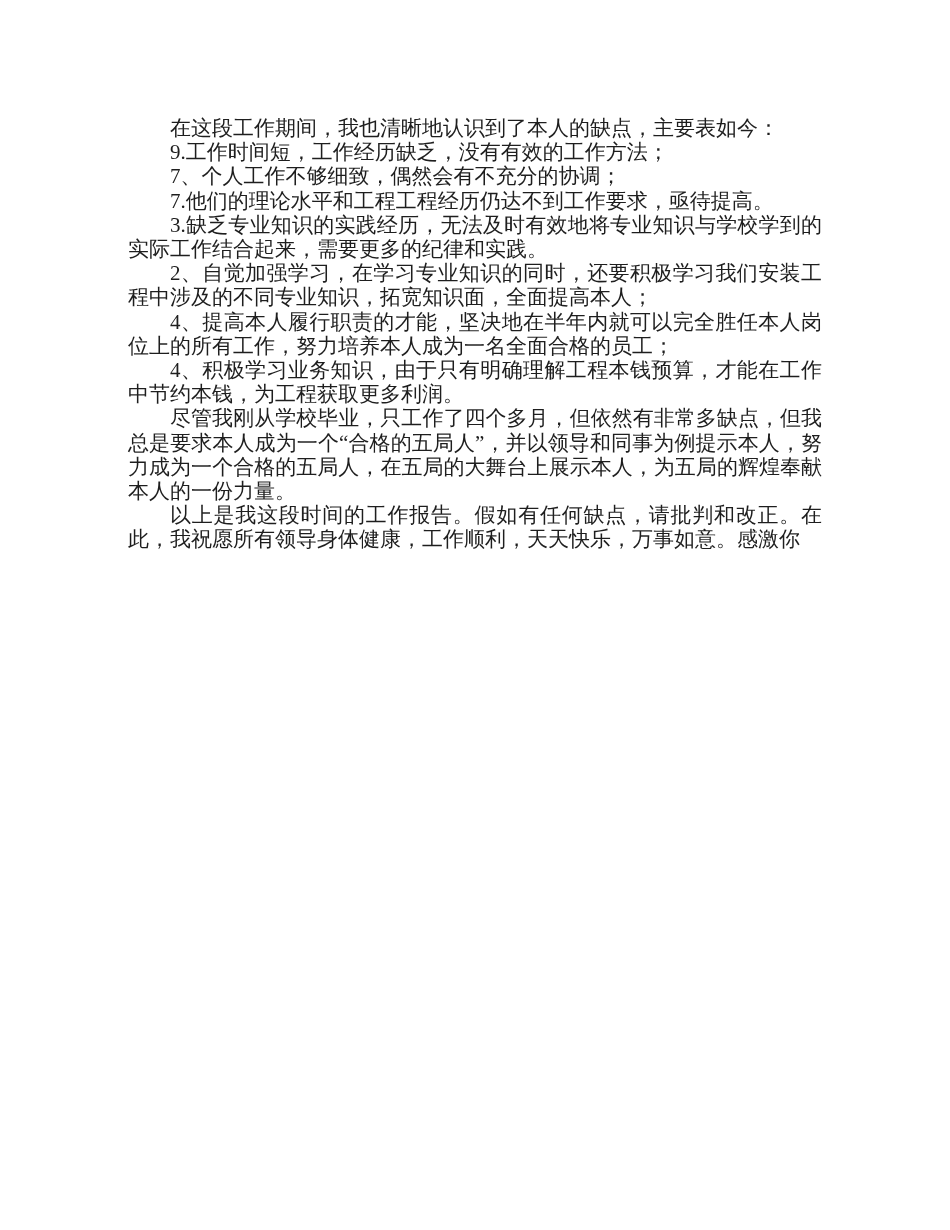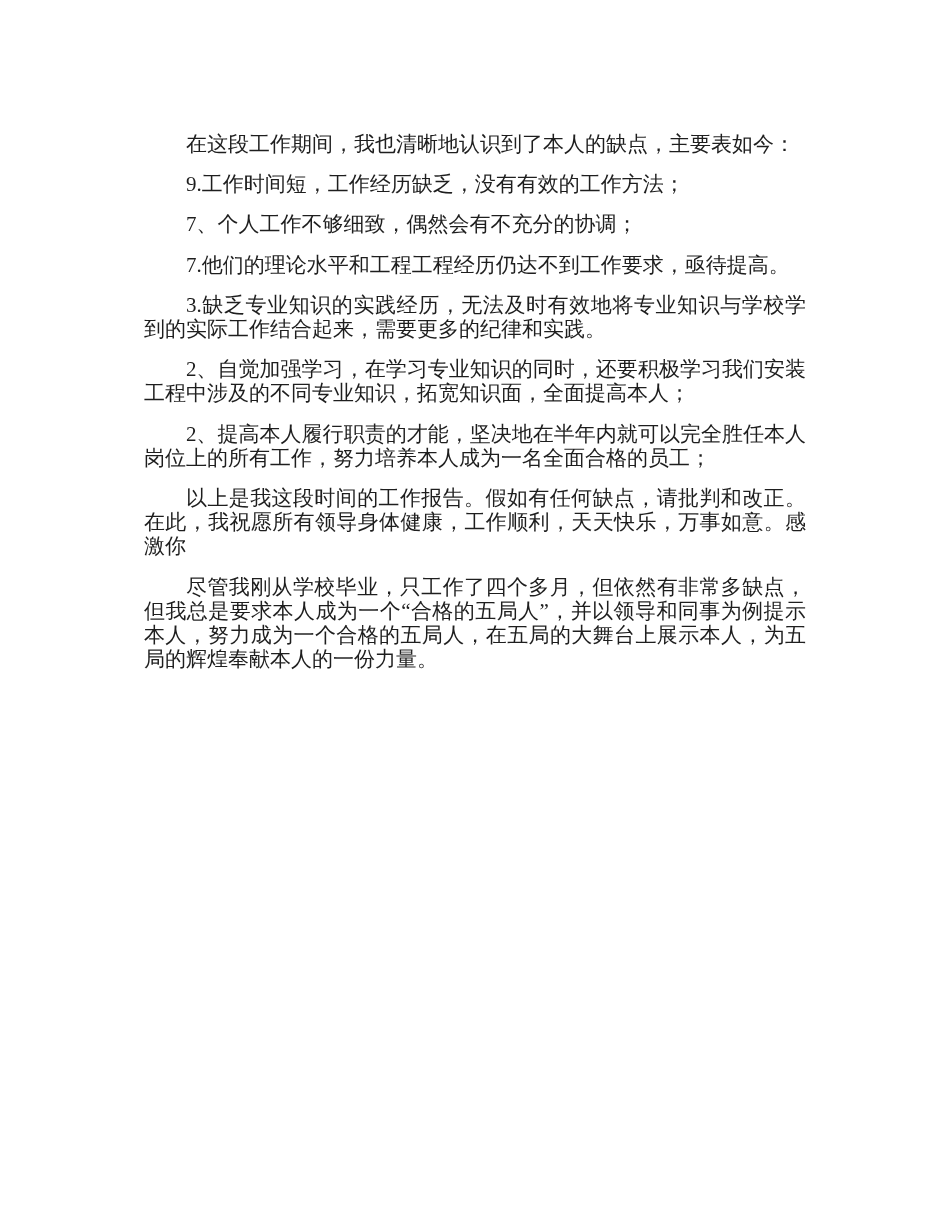--- a/index.html
+++ b/index.html
@@ -14,21 +14,21 @@
     background: #ffffff;
     overflow: hidden;
   }
   .doc-body {
     position: absolute;
     left: 128px;
     top: 116px;
     width: 694px;
   }
   .doc-body p {
-    margin: 16px;
+    margin: 0;
     padding: 0;
     font-family: "Liberation Serif", "DejaVu Serif", serif;
     font-size: 21px;
     line-height: 24.2px;
     color: #1e1e1e;
     text-align: justify;
     text-justify: inter-ideograph;
     text-indent: 2em;
     word-break: break-all;
     overflow-wrap: break-word;
@@ -38,17 +38,18 @@
 <body>
 
 <div class="page">
   <div class="doc-body">
     <p>在这段工作期间，我也清晰地认识到了本人的缺点，主要表如今：</p>
     <p>9.工作时间短，工作经历缺乏，没有有效的工作方法；</p>
     <p>7、个人工作不够细致，偶然会有不充分的协调；</p>
     <p>7.他们的理论水平和工程工程经历仍达不到工作要求，亟待提高。</p>
     <p>3.缺乏专业知识的实践经历，无法及时有效地将专业知识与学校学到的实际工作结合起来，需要更多的纪律和实践。</p>
     <p>2、自觉加强学习，在学习专业知识的同时，还要积极学习我们安装工程中涉及的不同专业知识，拓宽知识面，全面提高本人；</p>
-    <p>2、提高本人履行职责的才能，坚决地在半年内就可以完全胜任本人岗位上的所有工作，努力培养本人成为一名全面合格的员工；</p>
+    <p>4、提高本人履行职责的才能，坚决地在半年内就可以完全胜任本人岗位上的所有工作，努力培养本人成为一名全面合格的员工；</p>
+    <p>4、积极学习业务知识，由于只有明确理解工程本钱预算，才能在工作中节约本钱，为工程获取更多利润。</p>
+    <p>尽管我刚从学校毕业，只工作了四个多月，但依然有非常多缺点，但我总是要求本人成为一个“合格的五局人”，并以领导和同事为例提示本人，努力成为一个合格的五局人，在五局的大舞台上展示本人，为五局的辉煌奉献本人的一份力量。</p>
     <p>以上是我这段时间的工作报告。假如有任何缺点，请批判和改正。在此，我祝愿所有领导身体健康，工作顺利，天天快乐，万事如意。感激你</p>
-    <p>尽管我刚从学校毕业，只工作了四个多月，但依然有非常多缺点，但我总是要求本人成为一个“合格的五局人”，并以领导和同事为例提示本人，努力成为一个合格的五局人，在五局的大舞台上展示本人，为五局的辉煌奉献本人的一份力量。</p>
   </div>
 </div>
 
 </body></html>

